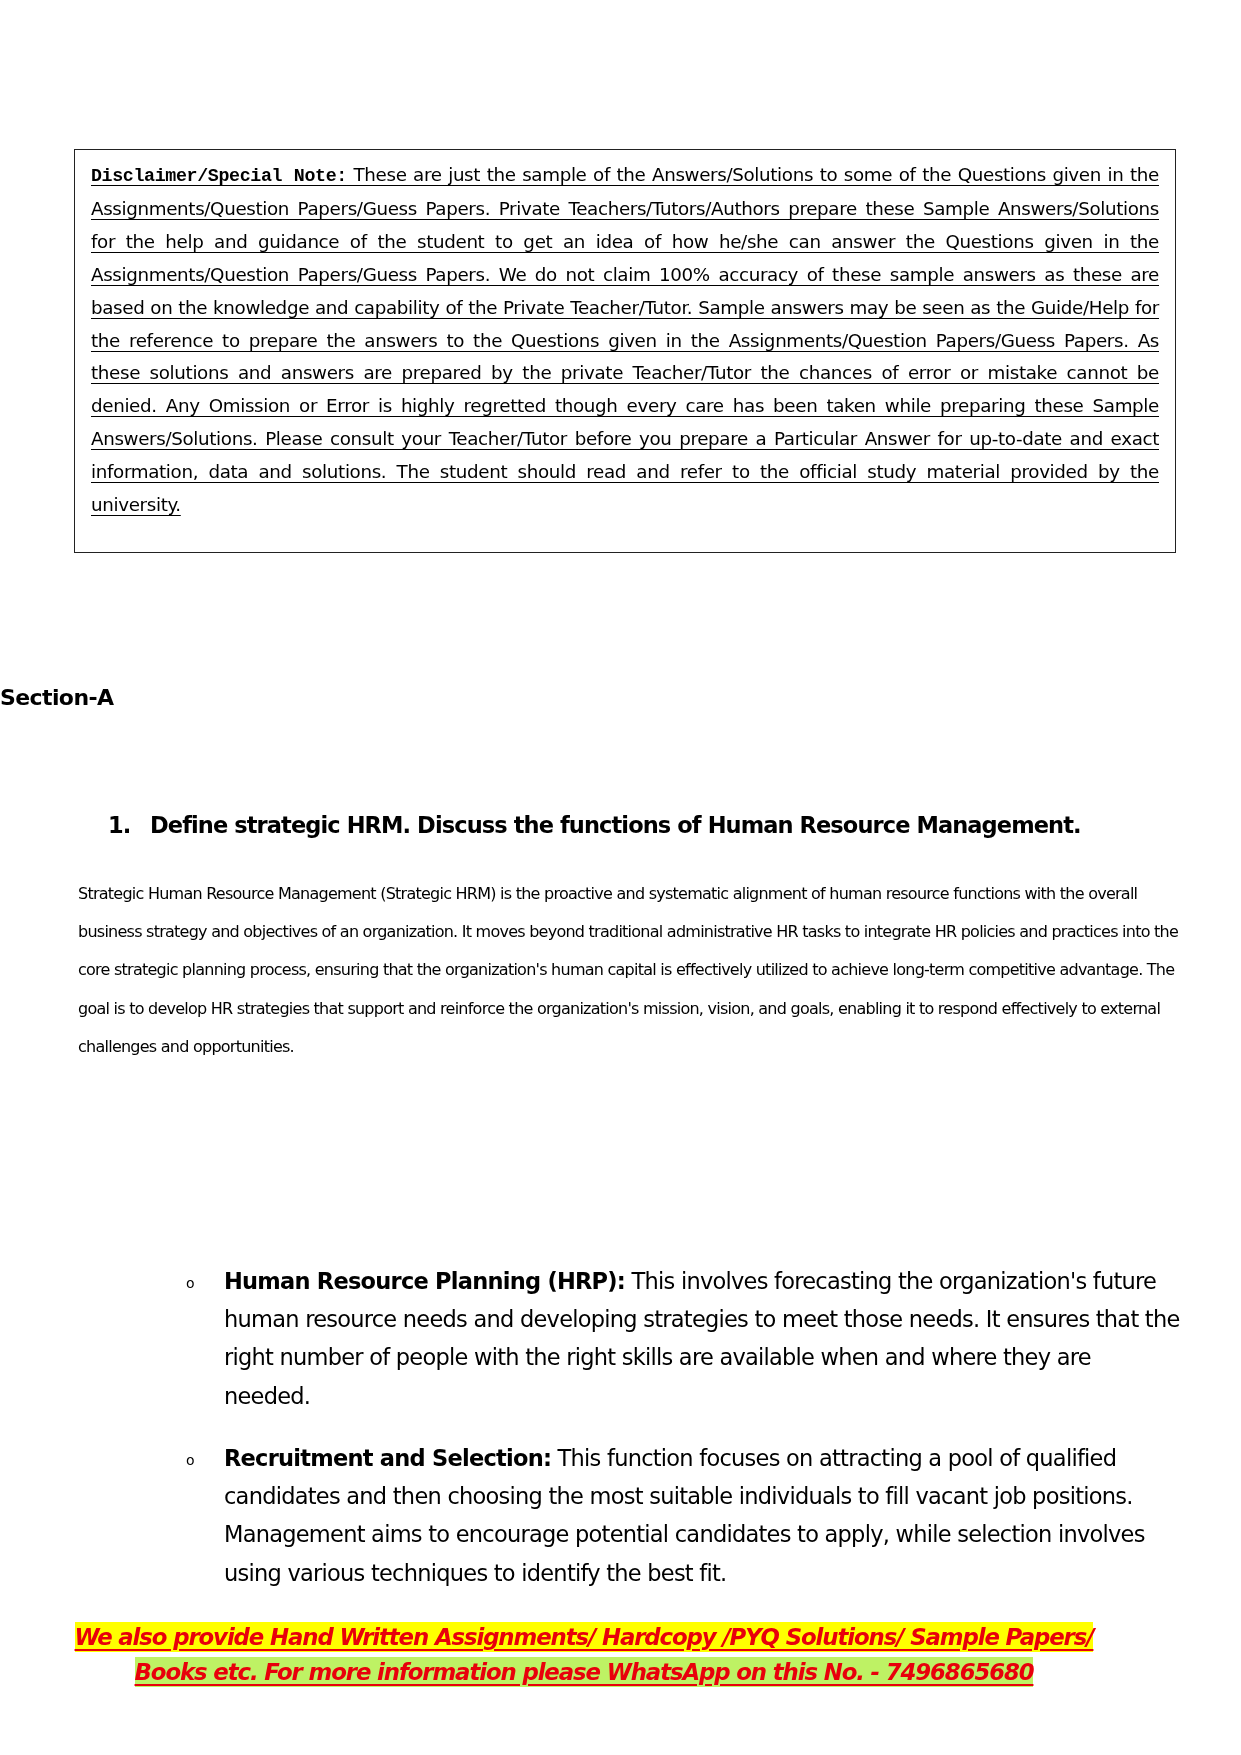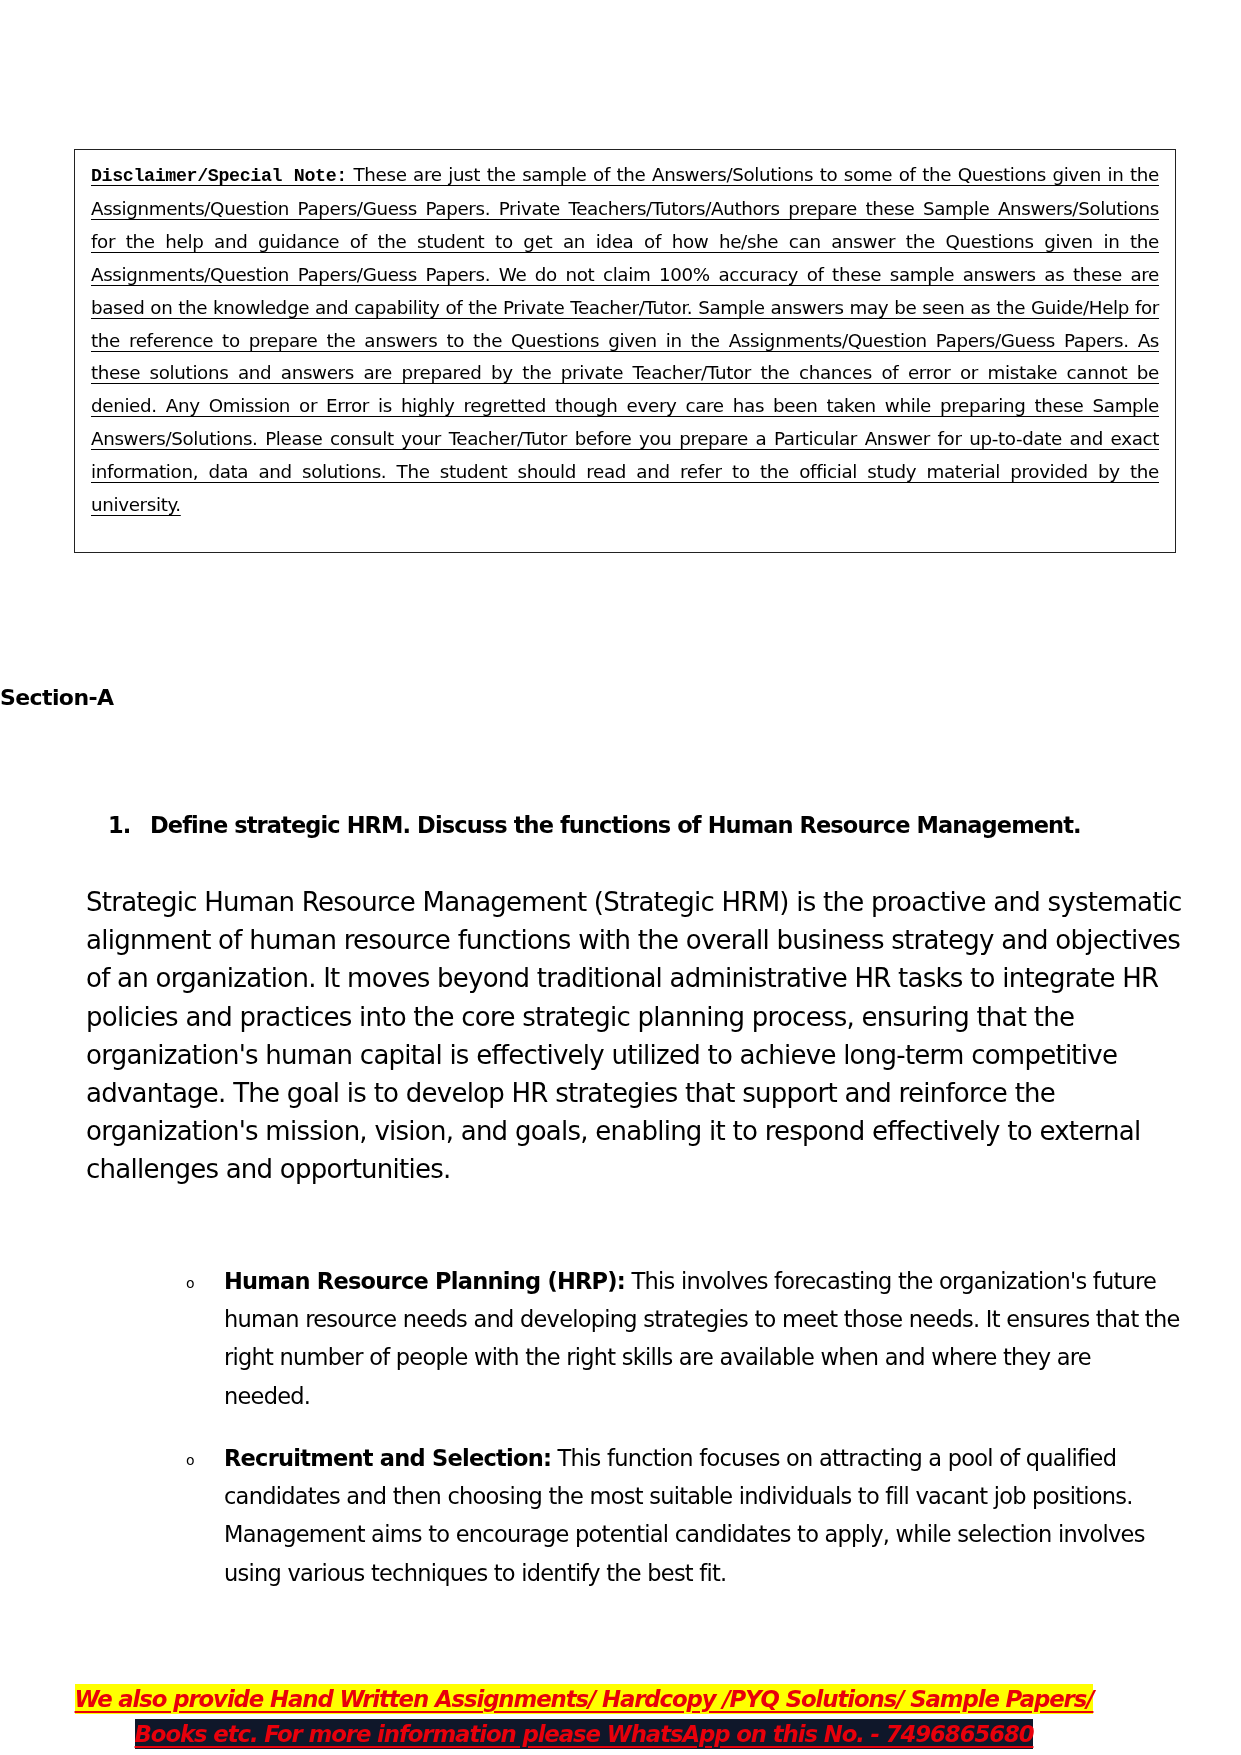--- a/index.html
+++ b/index.html
@@ -27,39 +27,39 @@
 
     .question {
       position: absolute; left: 108px; top: 812px; width: 1100px;
       font-family: "DejaVu Sans", sans-serif; font-weight: bold; font-size: 22.5px; letter-spacing: -0.9px;
       display: flex;
     }
     .question .qnum { width: 42px; }
 
     .para {
       position: absolute; left: 74px; width: 1105px;
-      font-family: "DejaVu Sans", sans-serif; font-size: 26px; line-height: 38.2px;
-      letter-spacing: -0.75px; margin: 12px;
+      font-family: "DejaVu Sans", sans-serif; font-size: 16px; line-height: 38.2px;
+      letter-spacing: -0.75px; margin: 4px;
     }
     .para1 { top: 871px; }
     .para2 { top: 1165px; }
     .para b { font-weight: bold; }
 
     .bullet-item {
       position: absolute; left: 182px; width: 1000px;
       font-family: "DejaVu Sans", sans-serif; font-size: 22.5px; line-height: 38.2px; letter-spacing: -0.75px;
     }
     .bullet-item .bullet { position: absolute; left: 4px; top: 2px; font-size: 14px; }
     .bullet-item .bullet-body { margin-left: 42px; }
     .bullet-item b { font-weight: bold; }
     .bullet-1 { top: 1262px; }
     .bullet-2 { top: 1439px; }
 
     .promo {
-      position: absolute; left: 0; width: 1168px; top: 1682px; text-align: center;
+      position: absolute; left: 0; width: 1168px; top: 1620px; text-align: center;
       font-family: "DejaVu Sans", sans-serif; font-weight: bold; font-style: italic;
       font-size: 22.8px; line-height: 34.5px; letter-spacing: -1.1px;
       color: #e8000b;
     }
     .promo span {
       background: #ffff00; text-decoration: underline; text-decoration-color: #e8000b;
       text-underline-offset: 4px; text-decoration-thickness: 2px;
       -webkit-box-decoration-break: clone; box-decoration-break: clone;
       padding: 2px 0;
     }
@@ -88,16 +88,16 @@
     <div class="bullet-body"><b>Human Resource Planning (HRP):</b><span> This involves forecasting the organization's future human resource needs and developing strategies to meet those needs. It ensures that the right number of people with the right skills are available when and where they are needed.</span></div>
   </div>
 
   <div class="bullet-item bullet-2">
     <span class="bullet">o</span>
     <div class="bullet-body"><b>Recruitment and Selection:</b><span> This function focuses on attracting a pool of qualified candidates and then choosing the most suitable individuals to fill vacant job positions. Management aims to encourage potential candidates to apply, while selection involves using various techniques to identify the best fit.</span></div>
   </div>
 
   <div class="promo">
     <span style="color: rgb(232, 0, 11); background: rgb(255, 255, 0); text-decoration-color: rgb(232, 0, 11);">We also provide Hand Written Assignments/ Hardcopy /PYQ Solutions/ Sample Papers/</span><br>
-    <span style="color: rgb(232, 0, 11); background: #0f172a; text-decoration-color: rgb(232, 0, 11);">Books etc. For more information please WhatsApp on this No. - 7496865680</span>
+    <span style="color: rgb(232, 0, 11); background: #bef264; text-decoration-color: rgb(232, 0, 11);">Books etc. For more information please WhatsApp on this No. - 7496865680</span>
   </div>
 
 </div>
 
 </body></html>

